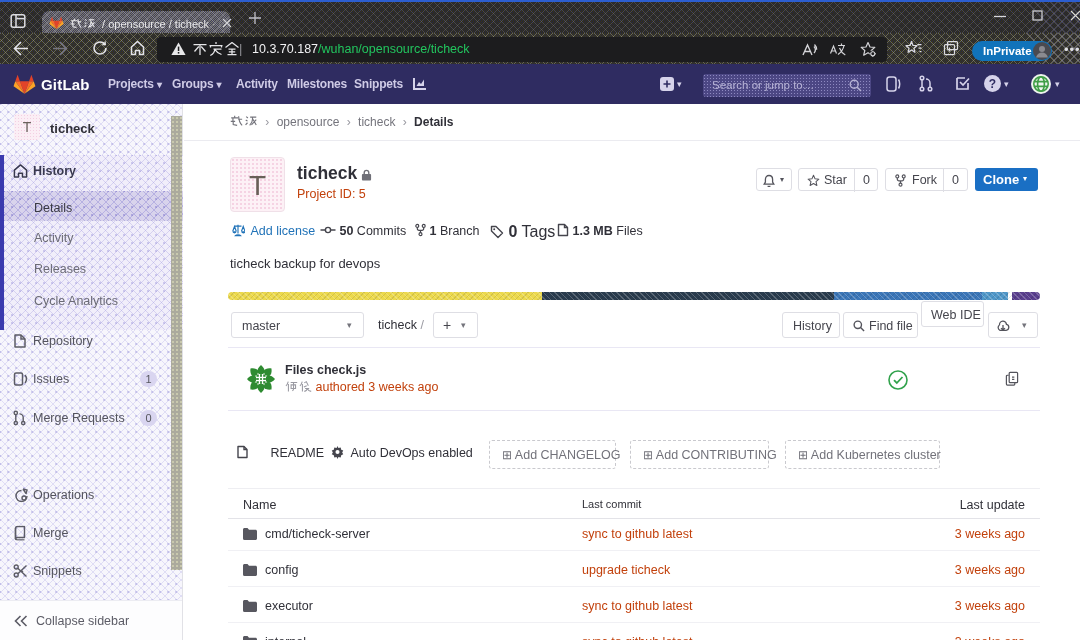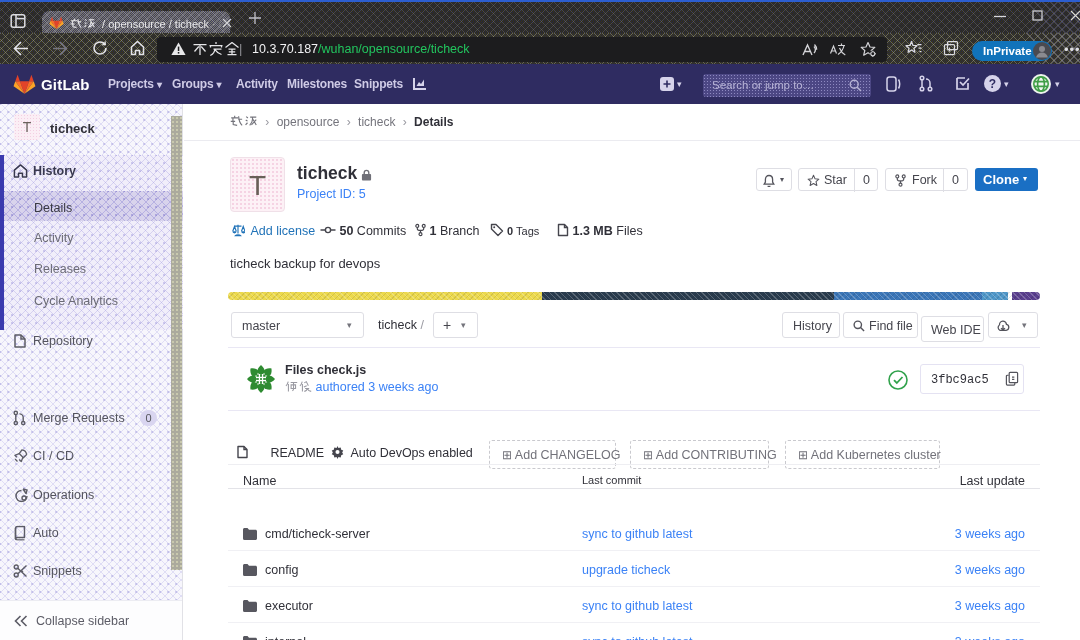--- a/index.html
+++ b/index.html
@@ -54,21 +54,21 @@
  color:#b7b3d5;font-size:11.5px;line-height:23px;padding-left:9px}
 
 #sidebar{left:0;top:104px;width:183px;height:536px;border-right:1px solid #e1e1e6}
 .sitem{position:absolute;left:0;width:183px;height:30px;color:#54545e;font-size:12.5px}
 .sitem .lbl{position:absolute;left:33px;top:50%;transform:translateY(-50%)}
 .sitem svg{position:absolute;left:13px;top:50%;transform:translateY(-50%)}
 .subitem{position:absolute;left:34px;color:#6b6b75;font-size:12.5px}
 .badge{position:absolute;border-radius:8px;background:#d9d5f0;color:#56565e;font-size:11px;height:16px;min-width:17px;text-align:center;line-height:16px}
 
 #main{left:184px;top:104px;width:896px;height:536px;background:#fff}
-.gray{color:#3b82f6}
+.gray{color:#c2410c}
 .dark{color:#303038}
 .btn{position:absolute;background:#fff;border:1px solid #dedee4;border-radius:3px;font-size:12.5px;color:#45454d}
 .dashedbtn{position:absolute;border:1px dashed #c9c9ce;border-radius:3px;font-size:12.5px;color:#72727a;background:#fff;white-space:nowrap}
 .mono{font-family:"Liberation Mono",monospace}
 svg{display:block}
 </style></head>
 <body>
 <div id="page">
  <div id="titlebar" class="abs">
   <svg class="abs" style="left:10px;top:11px" width="16" height="16" viewBox="0 0 16 16">
@@ -268,55 +268,58 @@
   <div class="subitem" style="top:127px">Activity</div>
   <div class="subitem" style="top:158px">Releases</div>
   <div class="subitem" style="top:190px">Cycle Analytics</div>
   <div class="sitem" style="top:222px">
    <svg width="14" height="15" viewBox="0 0 14 15">
           <path d="M2 1.5h6l4 4v8H2Z" fill="none" stroke="#5c5c66" stroke-width="1.5" stroke-linejoin="round"></path>
           <path d="M8 1.5v4h4" fill="none" stroke="#5c5c66" stroke-width="1.5"></path>
         </svg>
    <span class="lbl">Repository</span>
   </div>
+  <div class="sitem" style="top:260px">
+   <svg width="15" height="15" viewBox="0 0 15 15">
+          <g fill="none" stroke="#5c5c66" stroke-width="1.5">
+            <rect x="1.5" y="1.5" width="8" height="12" rx="1.5"></rect>
+            <path d="M12 3.5c1 1.2 1.5 2.5 1.5 4s-.5 2.8-1.5 4"></path>
+          </g>
+        </svg>
+   <span class="lbl">Issues</span>
+   <div class="badge" style="left:140px;top:7px">1</div>
+  </div>
   <div class="sitem" style="top:299px">
    <svg width="13" height="16" viewBox="0 0 14 17">
           <g fill="none" stroke="#5c5c66" stroke-width="1.5">
             <circle cx="3" cy="3" r="1.8"></circle>
             <circle cx="3" cy="14" r="1.8"></circle>
             <circle cx="11" cy="14" r="1.8"></circle>
             <path d="M3 5v7M11 12V8a4 4 0 0 0-4-4"></path>
           </g>
         </svg>
    <span class="lbl">Merge Requests</span>
    <div class="badge" style="left:140px;top:7px">0</div>
   </div>
-  <div class="sitem" style="top:337px">
-   <svg width="15" height="15" viewBox="0 0 16 16">
-          <path d="M9.5 1.5c2.8.3 4.7 2.2 5 5l-3.4 3.4-4.5-4.5Z" fill="none" stroke="#5c5c66" stroke-width="1.4" stroke-linejoin="round"></path>
-          <path d="M6.6 5.4 2 7.2l2.3 2.3M10.6 9.4 8.8 14l-2.3-2.3M2.2 11.2l2.6 2.6" fill="none" stroke="#5c5c66" stroke-width="1.4" stroke-linejoin="round"></path>
-        </svg>
-   <span class="lbl">CI / CD</span>
-  </div>
   <div class="sitem" style="top:376px">
    <svg width="16" height="15" viewBox="0 0 16 15">
           <g fill="none" stroke="#5c5c66" stroke-width="1.4">
             <path d="M8.5 3A5.5 5.5 0 1 0 14 8.5"></path>
             <path d="M10 1.5l4 1-1 4M10 1.5 13 6"></path>
             <circle cx="11" cy="10.5" r="2"></circle>
           </g>
         </svg>
    <span class="lbl">Operations</span>
   </div>
   <div class="sitem" style="top:414px">
    <svg width="14" height="15" viewBox="0 0 14 15">
           <path d="M2.5 2.5A2 2 0 0 1 4.5 1h7v11h-7a2 2 0 0 0-2 1.5Z" fill="none" stroke="#5c5c66" stroke-width="1.4" stroke-linejoin="round"></path>
           <path d="M2.5 2.5V13a2 2 0 0 0 2 1.5h7" fill="none" stroke="#5c5c66" stroke-width="1.4"></path>
         </svg>
-   <span class="lbl">Auto</span>
+   <span class="lbl">Merge</span>
   </div>
   <div class="sitem" style="top:452px">
    <svg width="15" height="15" viewBox="0 0 15 15">
           <g fill="none" stroke="#5c5c66" stroke-width="1.4">
             <circle cx="3.2" cy="3.5" r="2"></circle>
             <circle cx="3.2" cy="11.5" r="2"></circle>
             <path d="M4.8 4.8 13.5 13M4.8 10.2 13.5 2M8.5 7.2l1.5 1.4"></path>
           </g>
         </svg>
    <span class="lbl">Snippets</span>
@@ -405,21 +408,21 @@
    <svg style="display:inline-block;vertical-align:-2px" width="11" height="14" viewBox="0 0 12 14">
           <g fill="none" stroke="#45454d" stroke-width="1.3">
             <circle cx="2.5" cy="2.5" r="1.6"></circle>
             <circle cx="9.5" cy="2.5" r="1.6"></circle>
             <circle cx="6" cy="11.5" r="1.6"></circle>
             <path d="M2.5 4.2v1.3c0 1.5 1.5 2 3.5 2s3.5-.5 3.5-2V4.2M6 7.5V10"></path>
           </g>
         </svg>
    <b>1</b> Branch
   </div>
-  <div class="abs dark" style="left:306px;top:119px;font-size:11px">
+  <div class="abs dark" style="left:306px;top:119px;font-size:16px">
    <svg style="display:inline-block;vertical-align:-2px" width="14" height="14" viewBox="0 0 14 14">
           <path d="M1.5 6V1.5H6L12.5 8 8 12.5Z" fill="none" stroke="#45454d" stroke-width="1.4" stroke-linejoin="round"></path>
           <circle cx="4.2" cy="4.2" r="1" fill="#45454d"></circle>
         </svg>
    <b>0</b> Tags
   </div>
   <div class="abs dark" style="left:373px;top:119px;font-size:12.5px">
    <svg style="display:inline-block;vertical-align:-2px" width="12" height="14" viewBox="0 0 12 14">
           <path d="M1.5 1.5h6l3 3v8h-9Z" fill="none" stroke="#45454d" stroke-width="1.4" stroke-linejoin="round"></path>
           <path d="M7.5 1.5v3h3" fill="none" stroke="#45454d" stroke-width="1.4"></path>
@@ -447,21 +450,21 @@
   <div class="btn" style="left:598px;top:208px;width:58px;height:26px">
         <span class="abs" style="left:10px;top:6px">History</span>
       </div>
   <div class="btn" style="left:659px;top:208px;width:75px;height:26px">
    <svg class="abs" style="left:9px;top:7px" width="12" height="12" viewBox="0 0 13 13">
           <circle cx="5.2" cy="5.2" r="4" fill="none" stroke="#54545c" stroke-width="1.5"></circle>
           <path d="M8.2 8.2 12 12" stroke="#54545c" stroke-width="1.6"></path>
         </svg>
    <span class="abs" style="left:25px;top:6px">Find file</span>
   </div>
-  <div class="btn" style="left:737px;top:212px;width:63px;height:26px">
+  <div class="btn" style="left:737px;top:197px;width:63px;height:26px">
         <span class="abs" style="left:9px;top:6px">Web IDE</span>
       </div>
   <div class="btn" style="left:804px;top:208px;width:50px;height:26px">
    <svg class="abs" style="left:7px;top:6px" width="14" height="14" viewBox="0 0 14 14">
           <g fill="none" stroke="#54545c" stroke-width="1.3">
             <path d="M3.5 6a3.5 3.5 0 0 1 7-.6 3 3 0 0 1-.4 5.9H4a3 3 0 0 1-.5-5.3"></path>
             <path d="M7 6v5M5 9.2 7 11l2-1.8"></path>
           </g>
         </svg>
    <span class="abs" style="left:33px;top:7px;font-size:9px;color:#74747c">▾</span>
@@ -494,23 +497,20 @@
             </g>
           </svg><svg style="display:inline-block;vertical-align:-2px;margin-left:1px" width="13" height="13" viewBox="0 0 16 16">
             <g stroke="#9a9aa2" stroke-width="1.3" fill="none">
               <path d="M4 2c-.6 2.2-1.5 4-2.8 5.4M4.2 4.8V14M6.5 3.5 9 2l2.5 5M6 8.5 9.5 7M7.5 10.5h5M10 10.5c0 1.8-1 3-3.5 3.5M10.5 11c.8 1.6 2.2 2.6 4.5 3"></path>
             </g>
           </svg> authored 3 weeks ago</div>
    <svg class="abs" style="left:660px;top:22px" width="20" height="20" viewBox="0 0 20 20">
           <circle cx="10" cy="10" r="9" fill="none" stroke="#31a24c" stroke-width="1.6"></circle>
           <path d="M6 10.2l2.8 2.8L14.5 7" fill="none" stroke="#31a24c" stroke-width="1.8"></path>
         </svg>
-   <div class="abs" style="left:692px;top:16px;width:104px;height:30px;border:1px solid #e4e2f2;border-radius:3px;background:#fff">
-    <span class="abs mono" style="left:10px;top:8px;font-size:12px;color:#303038">3fbc9ac5</span>
-   </div>
    <svg class="abs" style="left:777px;top:23px" width="14" height="15" viewBox="0 0 15 16">
           <g fill="none" stroke="#54545c" stroke-width="1.3">
             <rect x="4.5" y="1.5" width="9" height="11" rx="1"></rect>
             <path d="M10.5 12.5V14a1 1 0 0 1-1 1h-7a1 1 0 0 1-1-1V5.5a1 1 0 0 1 1-1H4"></path>
             <path d="M9 8.5h2.5M9 11h2.5" transform="translate(-1.5,-2)"></path>
           </g>
         </svg>
   </div>
   <div class="abs dark" style="left:52px;top:341px;font-size:12.5px">
    <svg style="display:inline-block;vertical-align:-2px" width="13" height="14" viewBox="0 0 12 14">
@@ -528,21 +528,21 @@
   </div>
   <div class="dashedbtn" style="left:305px;top:336px;width:127px;height:29px">
    <span class="abs" style="left:12px;top:7px"><span style="font-size:12px">⊞</span> Add CHANGELOG</span>
   </div>
   <div class="dashedbtn" style="left:446px;top:336px;width:139px;height:29px">
    <span class="abs" style="left:12px;top:7px"><span style="font-size:12px">⊞</span> Add CONTRIBUTING</span>
   </div>
   <div class="dashedbtn" style="left:601px;top:336px;width:155px;height:29px">
    <span class="abs" style="left:12px;top:7px"><span style="font-size:12px">⊞</span> Add Kubernetes cluster</span>
   </div>
-  <div class="abs" style="left:44px;top:360px;width:812px;height:25px;border-top:1px solid #eeeef2;border-bottom:1px solid #e3e3e8">
+  <div class="abs" style="left:44px;top:384px;width:812px;height:31px;border-top:1px solid #eeeef2;border-bottom:1px solid #e3e3e8">
    <span class="abs dark" style="left:15px;top:9px;font-size:12.5px">Name</span>
    <span class="abs dark" style="left:354px;top:9px;font-size:11px">Last commit</span>
    <span class="abs dark" style="right:15px;top:9px;font-size:12.5px">Last update</span>
   </div>
   <div class="abs" style="left:44px;top:411px;width:812px;height:36px;border-bottom:1px solid #f0f0f4">
    <svg class="abs" style="left:15px;top:13px" width="14" height="12" viewBox="0 0 14 12">
           <path d="M0 1.5C0 .7.7 0 1.5 0h3L6 1.8h6.5c.8 0 1.5.7 1.5 1.5v7.2c0 .8-.7 1.5-1.5 1.5h-11A1.5 1.5 0 0 1 0 10.5Z" fill="#57575f"></path>
         </svg>
    <span class="abs dark" style="left:37px;top:12px;font-size:12.5px">cmd/ticheck-server</span>
    <span class="abs gray" style="left:354px;top:12px;font-size:12.5px">sync to github latest</span>

